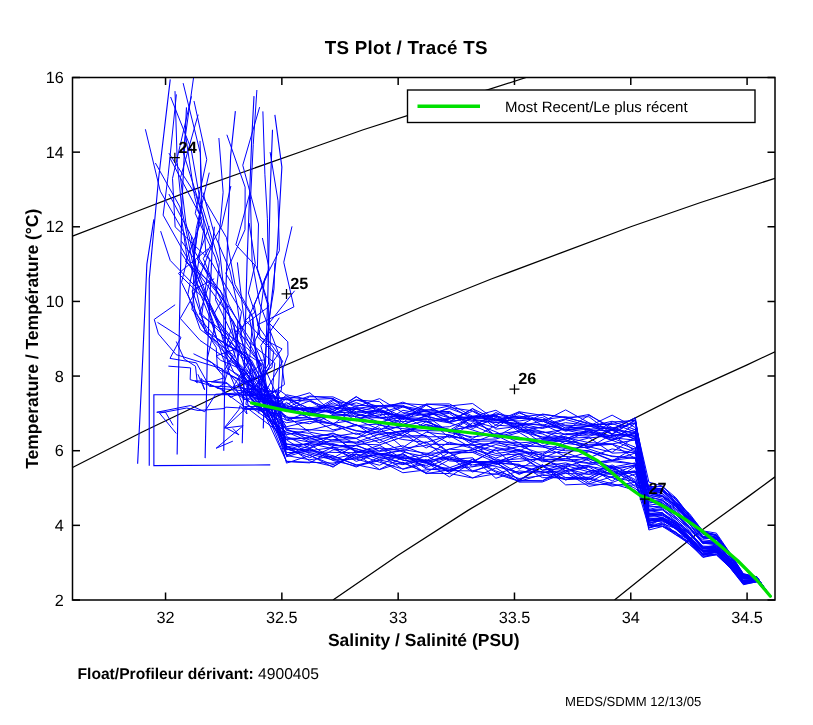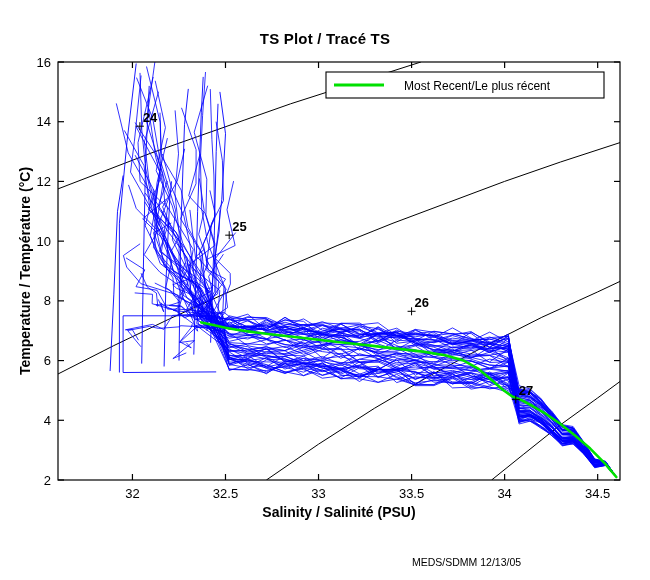--- a/index.html
+++ b/index.html
@@ -48,21 +48,21 @@
     white-space: nowrap;
   }
   .footer-label {
     font-weight: bold;
   }
   .footer-value {
     font-weight: normal;
   }
   .credit {
     position: absolute;
-    left: 412px;
+    left: 452px;
     top: 556px;
     font-size: 10.5px;
     white-space: nowrap;
   }
   text {
     font-family: "Liberation Sans", sans-serif;
   }
   .tick-label {
     font-size: 13px;
     fill: #000;
@@ -240,17 +240,21 @@
         </g>
         <g>
           <rect x="326" y="72" width="278" height="26" fill="#fff" stroke="#000" stroke-width="1.1"></rect>
           <line x1="334" y1="85" x2="384" y2="85" stroke="#00e000" stroke-width="2.8"></line>
           <text x="404" y="89.5" class="legend-text" text-anchor="start">Most Recent/Le plus récent</text>
         </g>
       </g>
   </svg>
 
   <div class="footer-block">
+    <div class="footer-line">
+      <span class="footer-label">Float/Profileur dérivant:</span>
+      <span class="footer-value">4900405</span>
+    </div>
   </div>
 
   <div class="credit">MEDS/SDMM  12/13/05</div>
 
 </div>
 
 </body></html>

